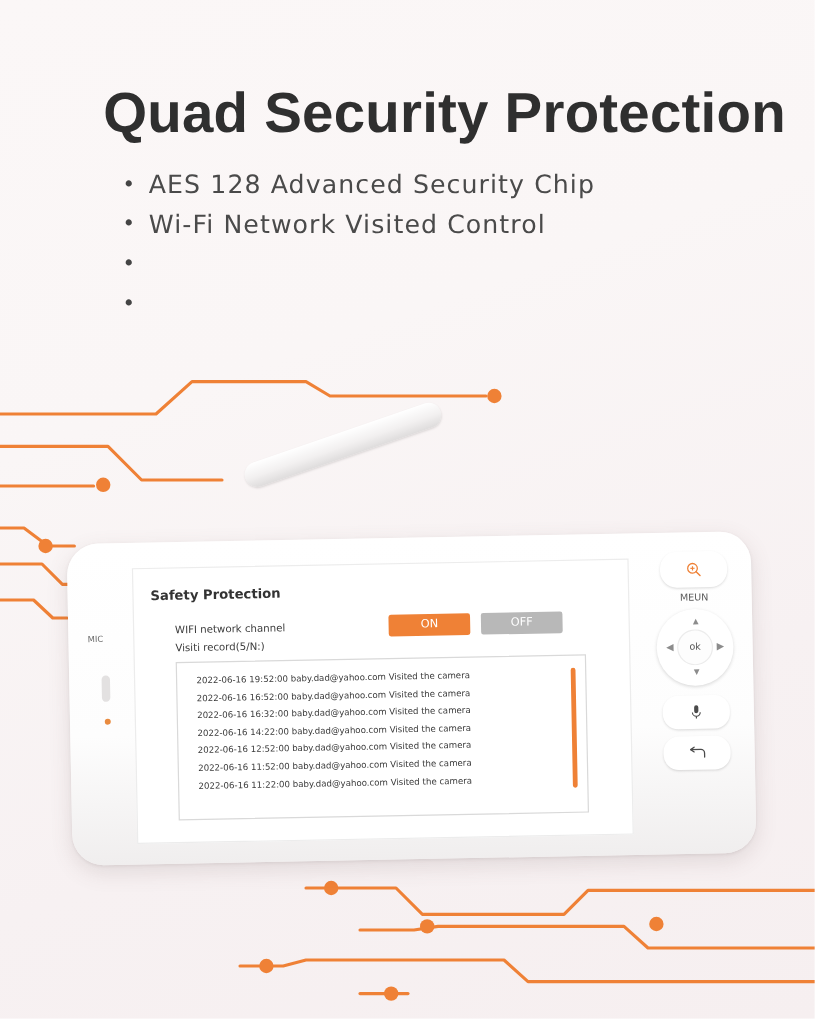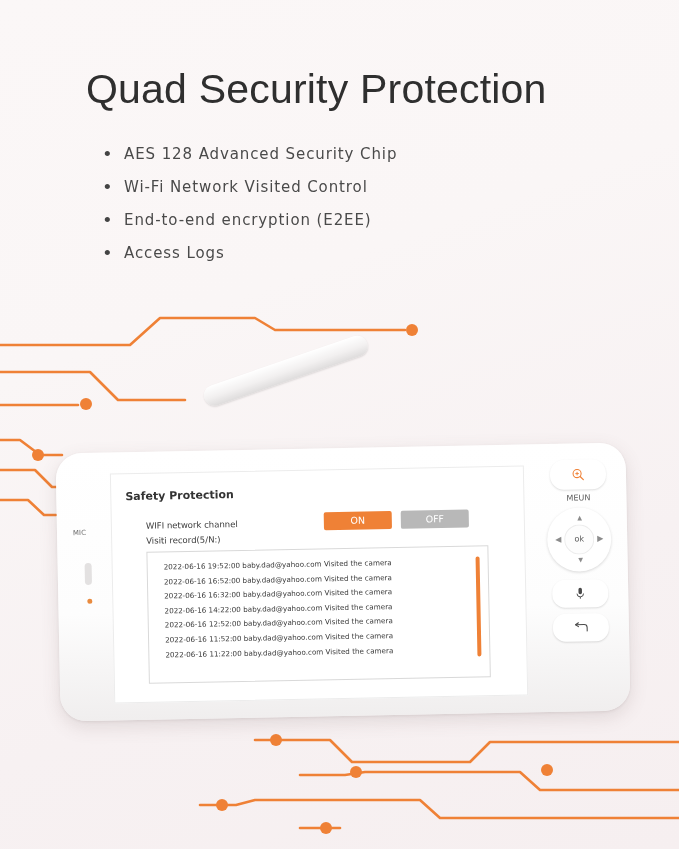--- a/index.html
+++ b/index.html
@@ -19,22 +19,22 @@
     height: 849px;
     background: linear-gradient(160deg, #fbf7f7 0%, #faf6f6 35%, #f7f1f2 70%, #f6eff0 100%);
     overflow: hidden;
   }
 
   
   .headline {
     position: absolute;
     left: 86px;
     top: 66px;
-    font-size: 41px;
-    font-weight: normal;
+    font-size: 47px;
+    font-weight: bold;
     color: #2f2f2f;
     letter-spacing: 0.2px;
     white-space: nowrap;
   }
 
   .bullets {
     position: absolute;
     left: 104px;
     top: 142px;
     width: 520px;
@@ -46,21 +46,21 @@
   }
   .bullet-dot {
     width: 20px;
     font-size: 19px;
     line-height: 24px;
     color: #444;
     text-align: left;
     flex: 0 0 20px;
   }
   .bullet-text {
-    font-size: 15px;
+    font-size: 21px;
     line-height: 24px;
     color: #4a4a4a;
     letter-spacing: 0.9px;
     font-family: "DejaVu Sans", sans-serif;
   }
 
   
   .circuit {
     position: absolute;
     left: 0;
@@ -378,25 +378,23 @@
     <div class="bullet-row">
       <span class="bullet-dot">•</span>
       <span class="bullet-text">AES 128 Advanced Security Chip</span>
     </div>
     <div class="bullet-row">
       <span class="bullet-dot">•</span>
       <span class="bullet-text">Wi-Fi Network Visited Control</span>
     </div>
     <div class="bullet-row">
       <span class="bullet-dot">•</span>
-      <span class="bullet-text">End-to-end encryption (E2EE)</span>
     </div>
     <div class="bullet-row">
       <span class="bullet-dot">•</span>
-      <span class="bullet-text">Access Logs</span>
     </div>
   </div>
 
   <div class="device-wrap">
 
     <div class="antenna">
       <div class="antenna-bar"></div>
     </div>
 
     <div class="device">

